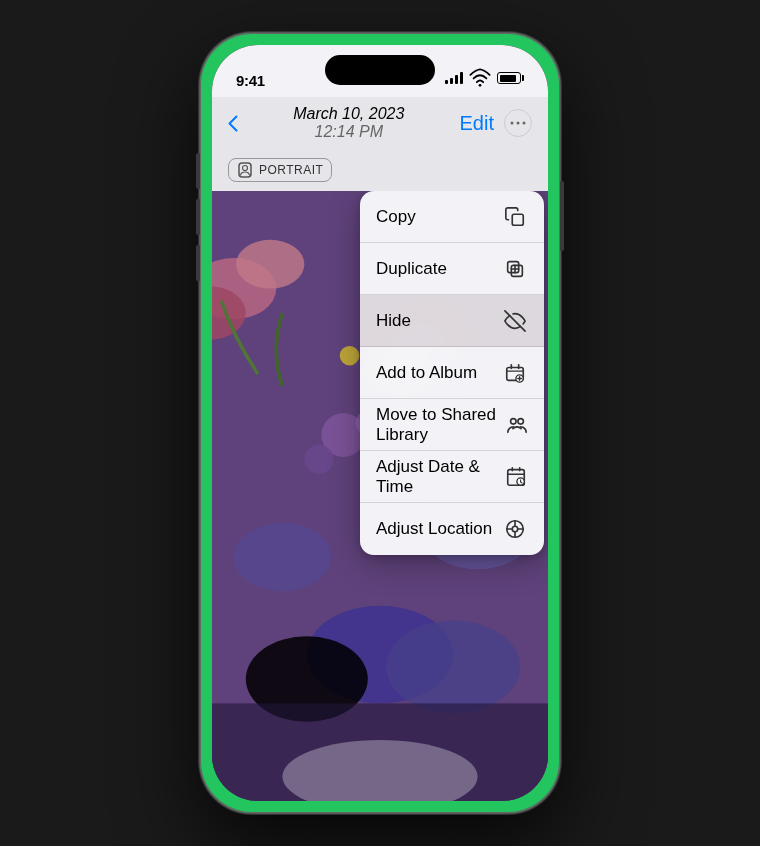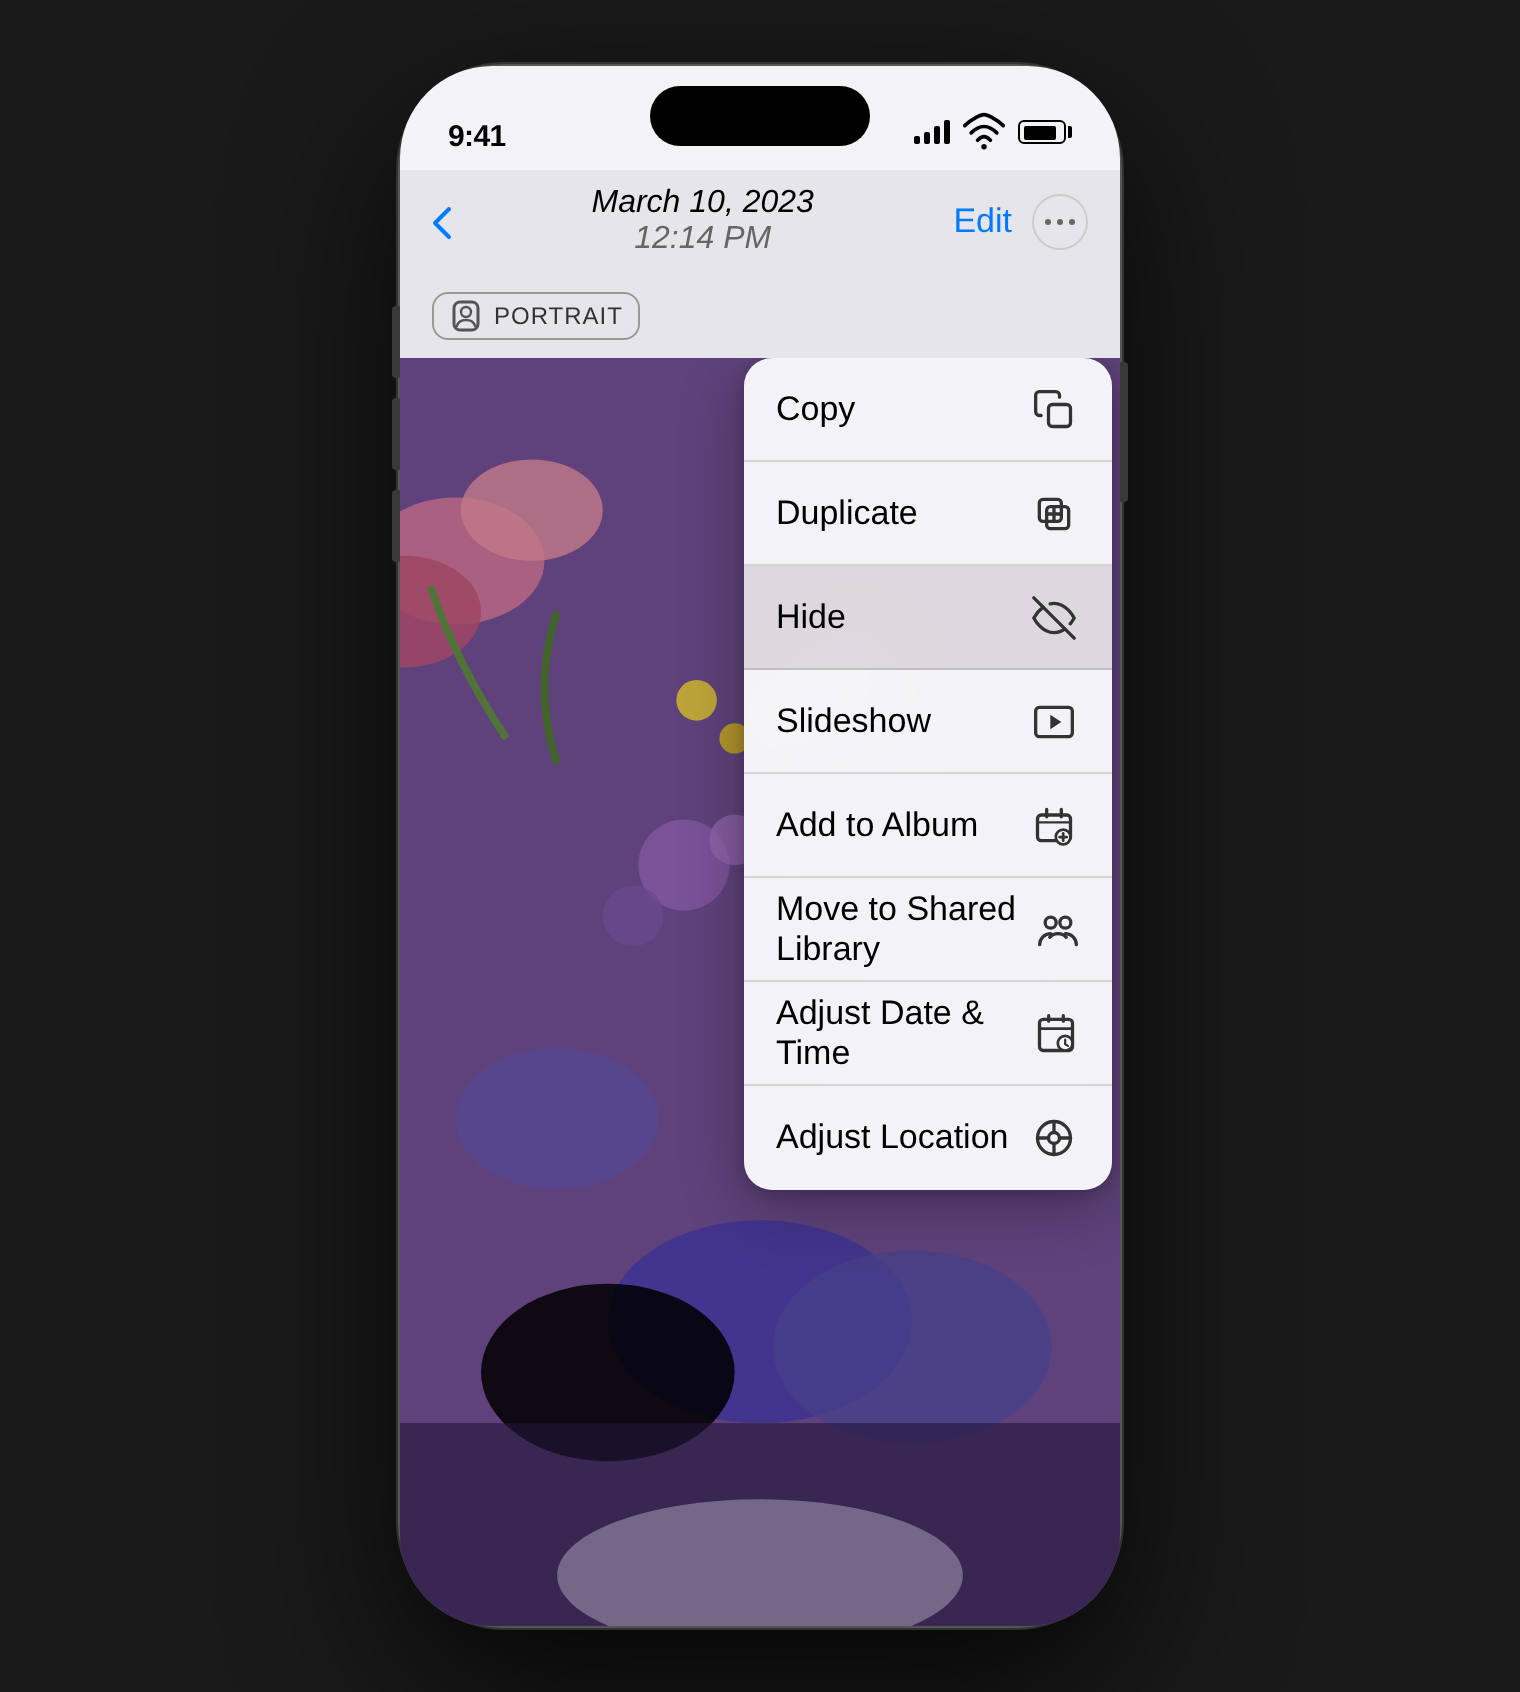--- a/index.html
+++ b/index.html
@@ -8,23 +8,23 @@
       display: flex;
       justify-content: center;
       align-items: center;
       min-height: 100vh;
       font-family: -apple-system, BlinkMacSystemFont, 'SF Pro Display', 'Helvetica Neue', sans-serif;
     }
 
     .phone-outer {
       width: 360px;
       height: 780px;
-      background: #fef9c3;
+      background: #22c55e;
       border-radius: 52px;
-      padding: 0;
+      padding: 12px;
       box-shadow:
         0 0 0 1px #555,
         0 0 0 2px #333,
         inset 0 0 0 1px #666,
         0 30px 80px rgba(0,0,0,0.8);
       position: relative;
     }
 
     
     .phone-outer::before {
@@ -176,21 +176,21 @@
     }
 
     .nav-actions {
       display: flex;
       align-items: center;
       gap: 10px;
     }
 
     .nav-edit {
       color: #007AFF;
-      font-size: 17px;
+      font-size: 20px;
       font-weight: 400;
     }
 
     .nav-more {
       width: 28px;
       height: 28px;
       border: 1.5px solid #ccc;
       border-radius: 50%;
       display: flex;
       align-items: center;
@@ -461,29 +461,20 @@
           <div class="menu-item menu-item-hide">
             <span class="menu-label">Hide</span>
             <div class="menu-icon">
               <svg width="22" height="22" viewBox="0 0 24 24" fill="none">
                 <path d="M17.94 17.94A10.07 10.07 0 0112 20c-7 0-11-8-11-8a18.45 18.45 0 015.06-5.94M9.9 4.24A9.12 9.12 0 0112 4c7 0 11 8 11 8a18.5 18.5 0 01-2.16 3.19" stroke="#333" stroke-width="1.8" stroke-linecap="round" fill="none"></path>
                 <path d="M1 1l22 22" stroke="#333" stroke-width="1.8" stroke-linecap="round"></path>
               </svg>
             </div>
           </div>
 
-          <div class="menu-item">
-            <span class="menu-label">Slideshow</span>
-            <div class="menu-icon">
-              <svg width="22" height="22" viewBox="0 0 24 24" fill="none">
-                <rect x="2" y="4" width="20" height="16" rx="2" stroke="#333" stroke-width="1.8" fill="none"></rect>
-                <polygon points="10,8 16,12 10,16" fill="#333"></polygon>
-              </svg>
-            </div>
-          </div>
 
           <div class="menu-item">
             <span class="menu-label">Add to Album</span>
             <div class="menu-icon">
               <svg width="22" height="22" viewBox="0 0 24 24" fill="none">
                 <rect x="3" y="6" width="18" height="14" rx="2" stroke="#333" stroke-width="1.8" fill="none"></rect>
                 <path d="M3 10h18" stroke="#333" stroke-width="1.2"></path>
                 <path d="M8 3v4" stroke="#333" stroke-width="1.8" stroke-linecap="round"></path>
                 <path d="M16 3v4" stroke="#333" stroke-width="1.8" stroke-linecap="round"></path>
                 <circle cx="17" cy="18" r="4" fill="white" stroke="#333" stroke-width="1.5"></circle>

